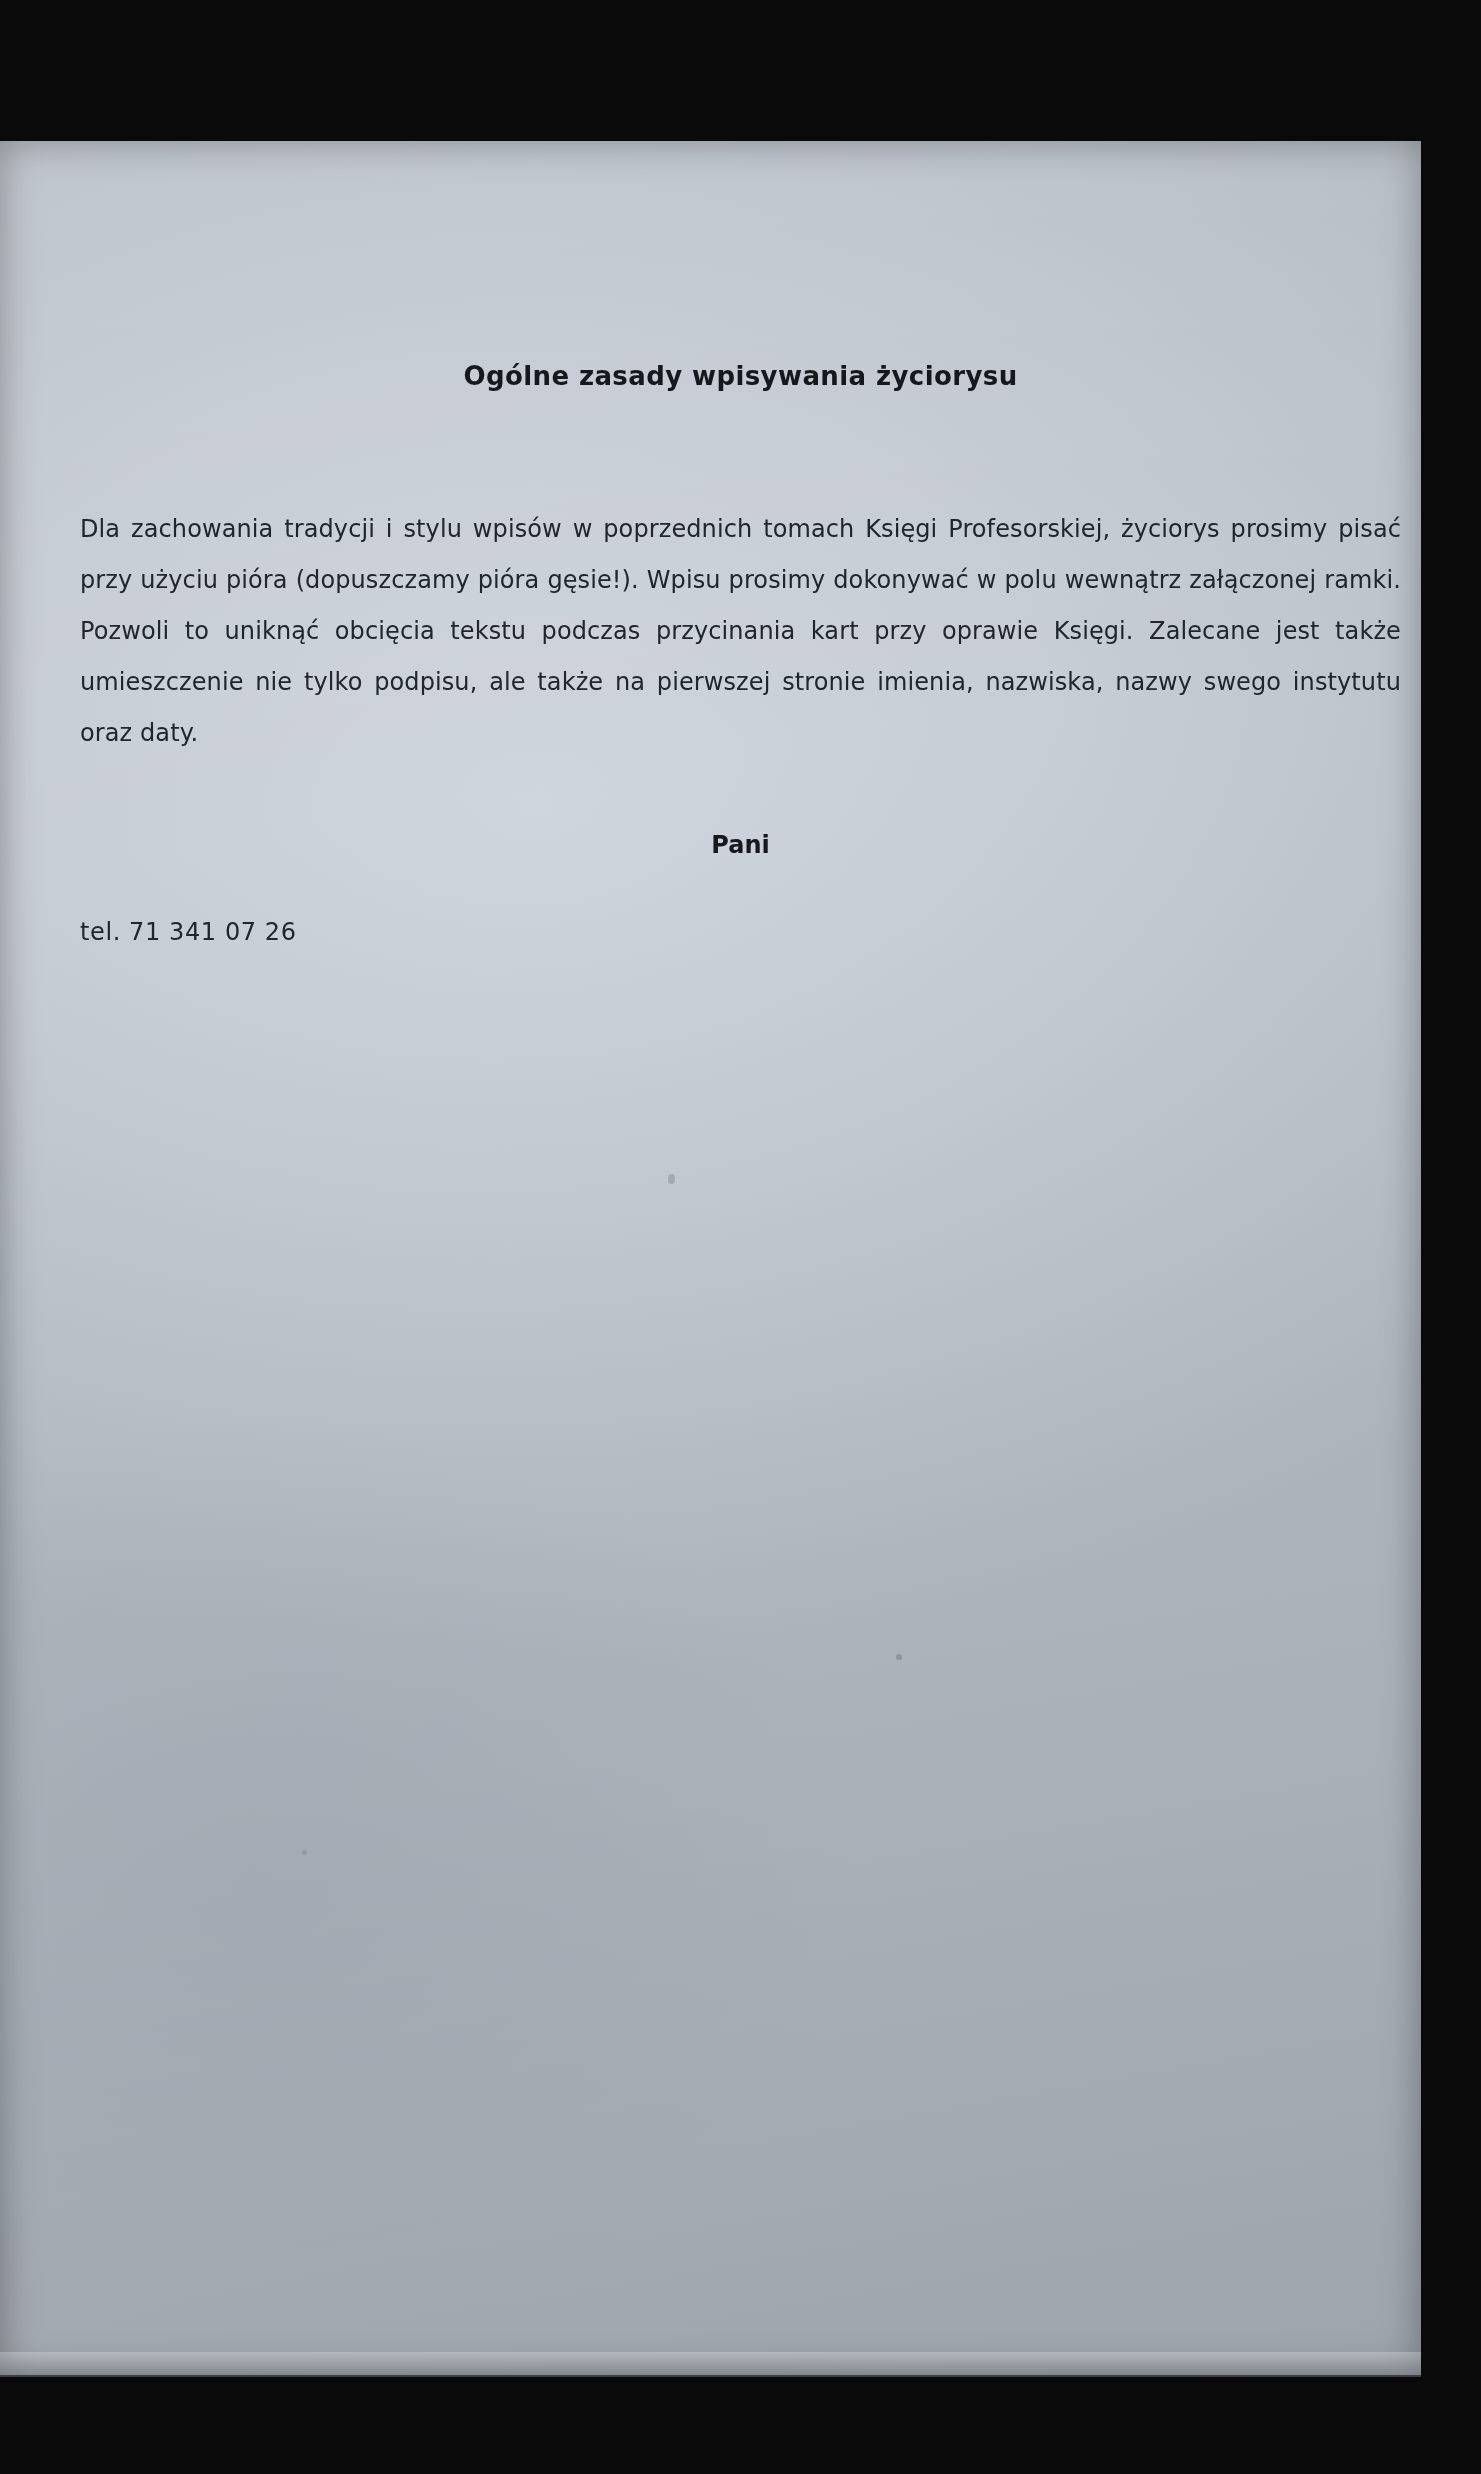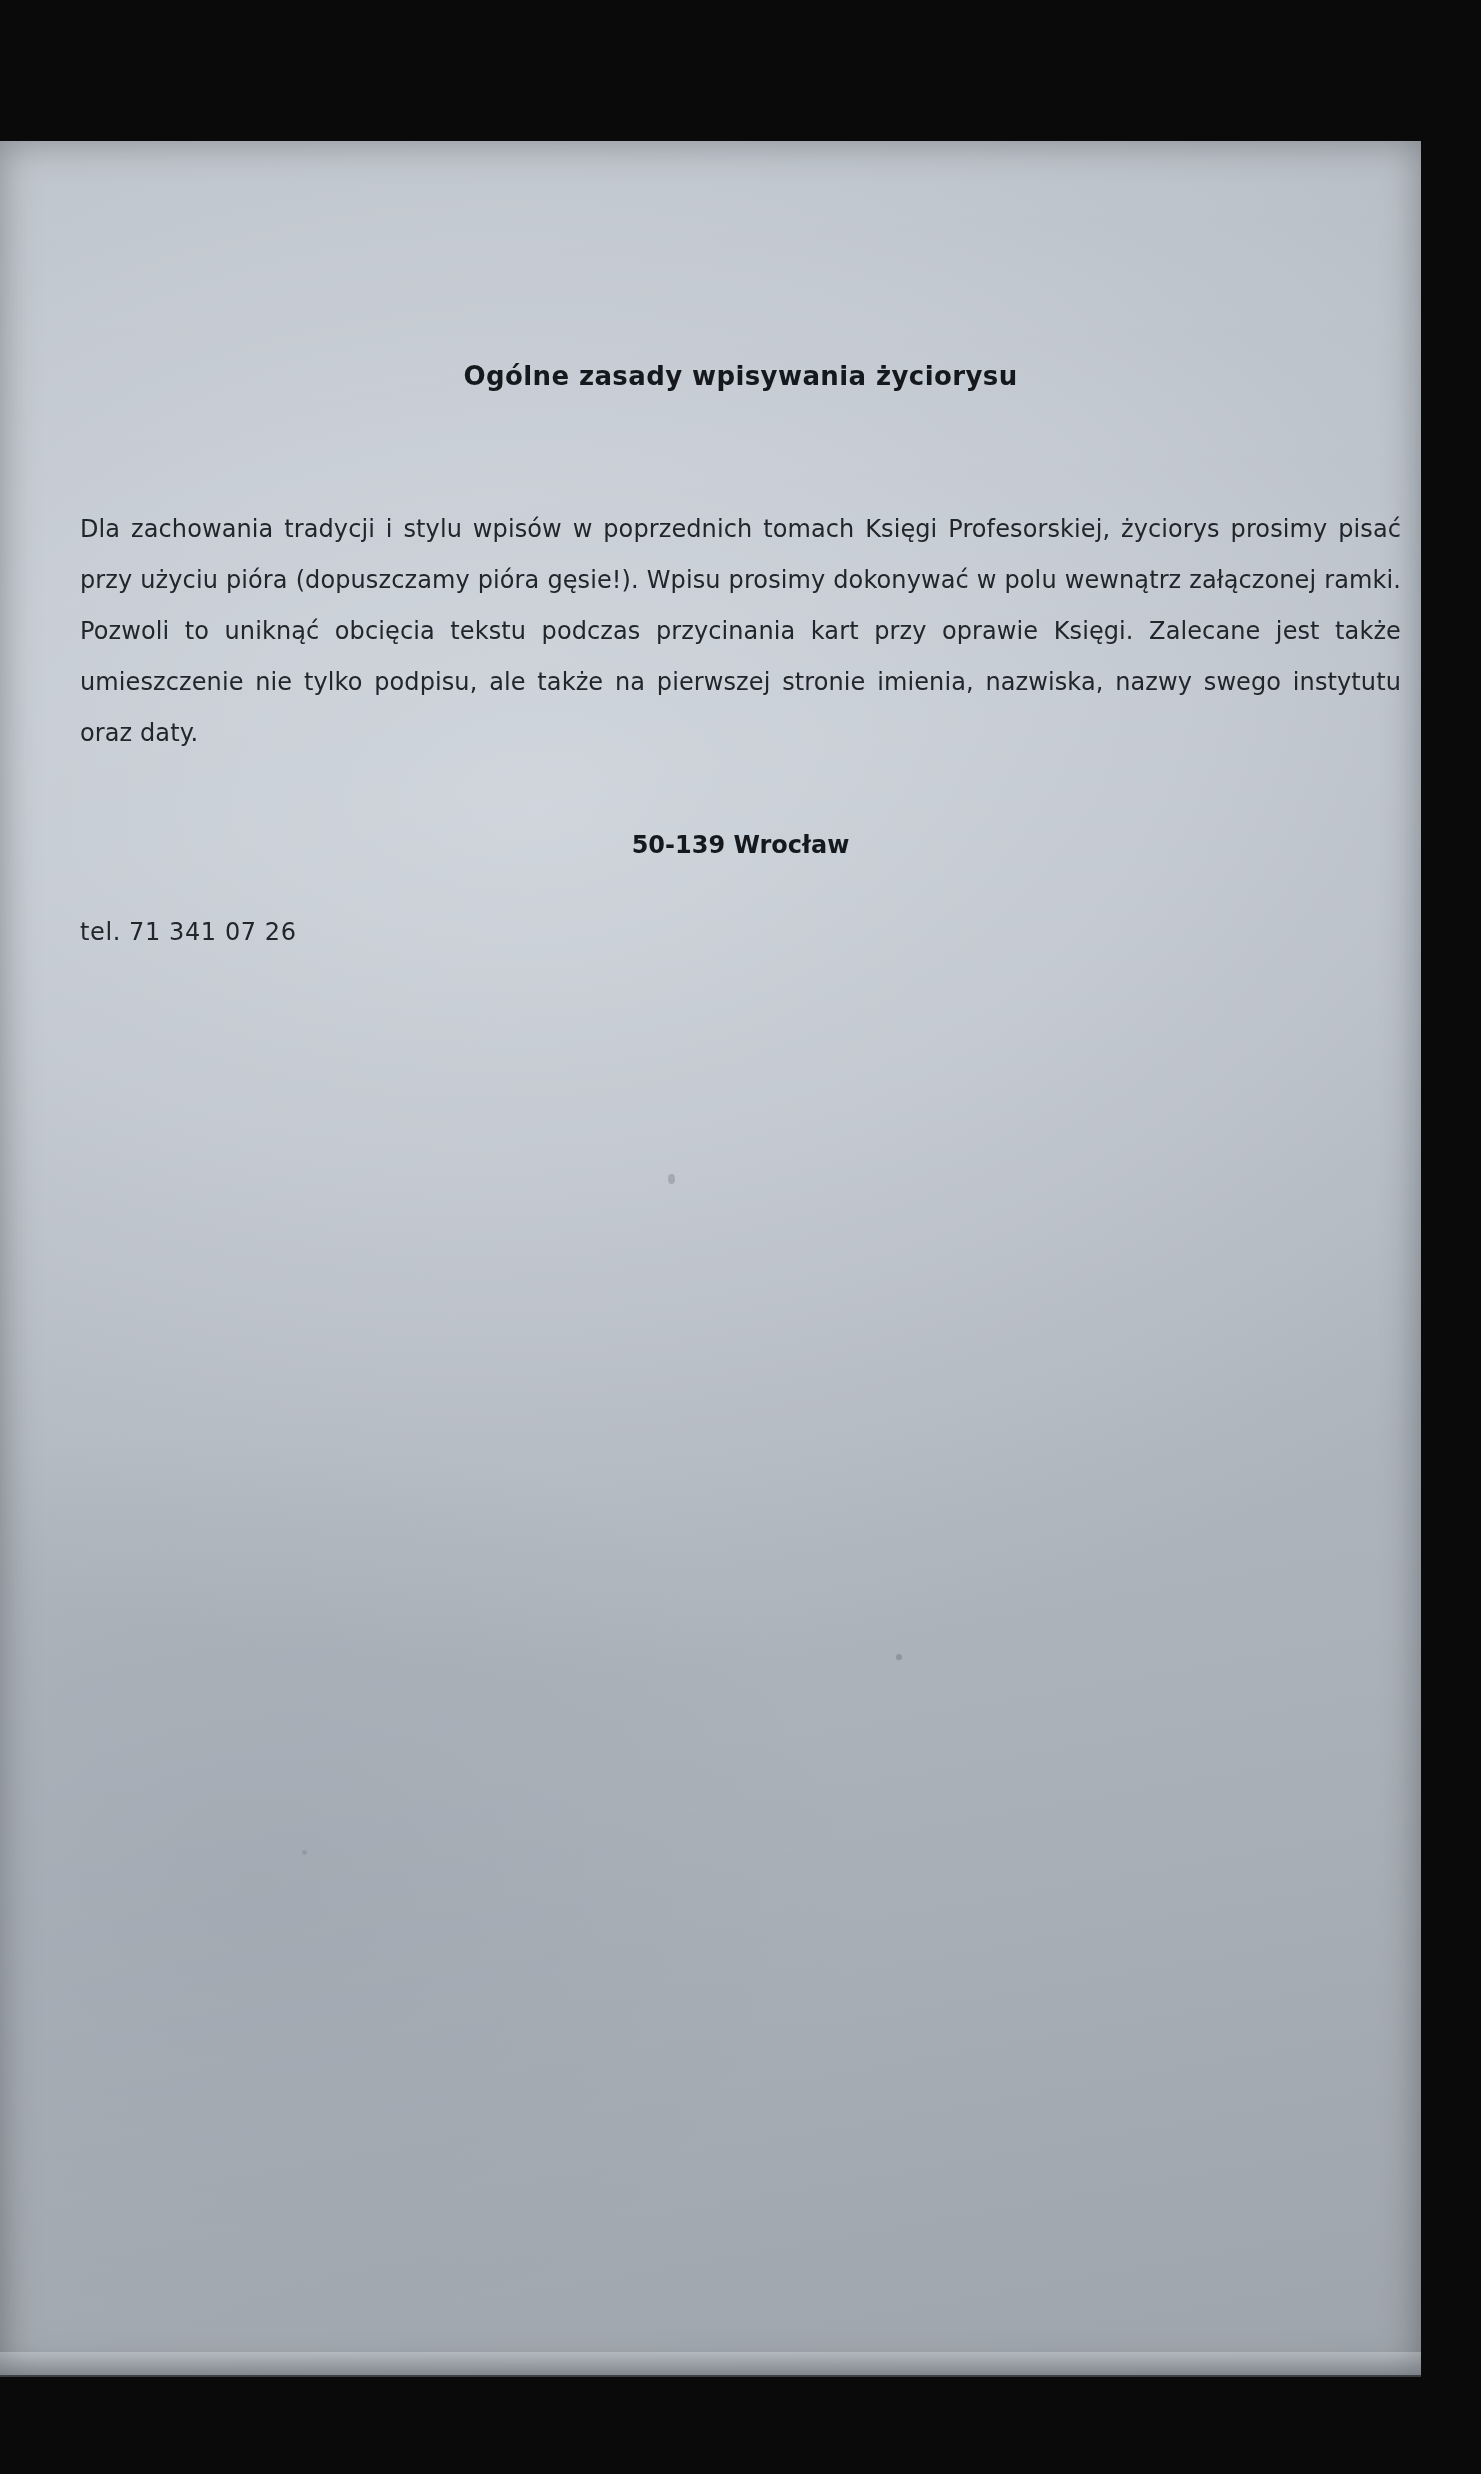--- a/index.html
+++ b/index.html
@@ -134,21 +134,21 @@
 
     <div id="document-body">
 
       <h1 class="doc-title">Ogólne zasady wpisywania życiorysu</h1>
 
       <p class="doc-paragraph">Dla zachowania tradycji i stylu wpisów w poprzednich tomach Księgi Profesorskiej, życiorys prosimy pisać przy użyciu pióra (dopuszczamy pióra gęsie!).  Wpisu prosimy dokonywać w polu wewnątrz załączonej ramki. Pozwoli to uniknąć obcięcia tekstu podczas przycinania kart przy oprawie Księgi. Zalecane jest także umieszczenie nie tylko podpisu, ale także na pierwszej stronie imienia, nazwiska, nazwy swego instytutu oraz daty.</p>
 
 
 
       <div class="address-block">
-        <span class="address-line">50-139 Wrocław</span>
+        <span class="address-line">Pani</span>
       </div>
 
       <div class="phone-line">tel.  71 341 07 26</div>
 
     </div>
   </div>
 </div>
 
 
 </body></html>

